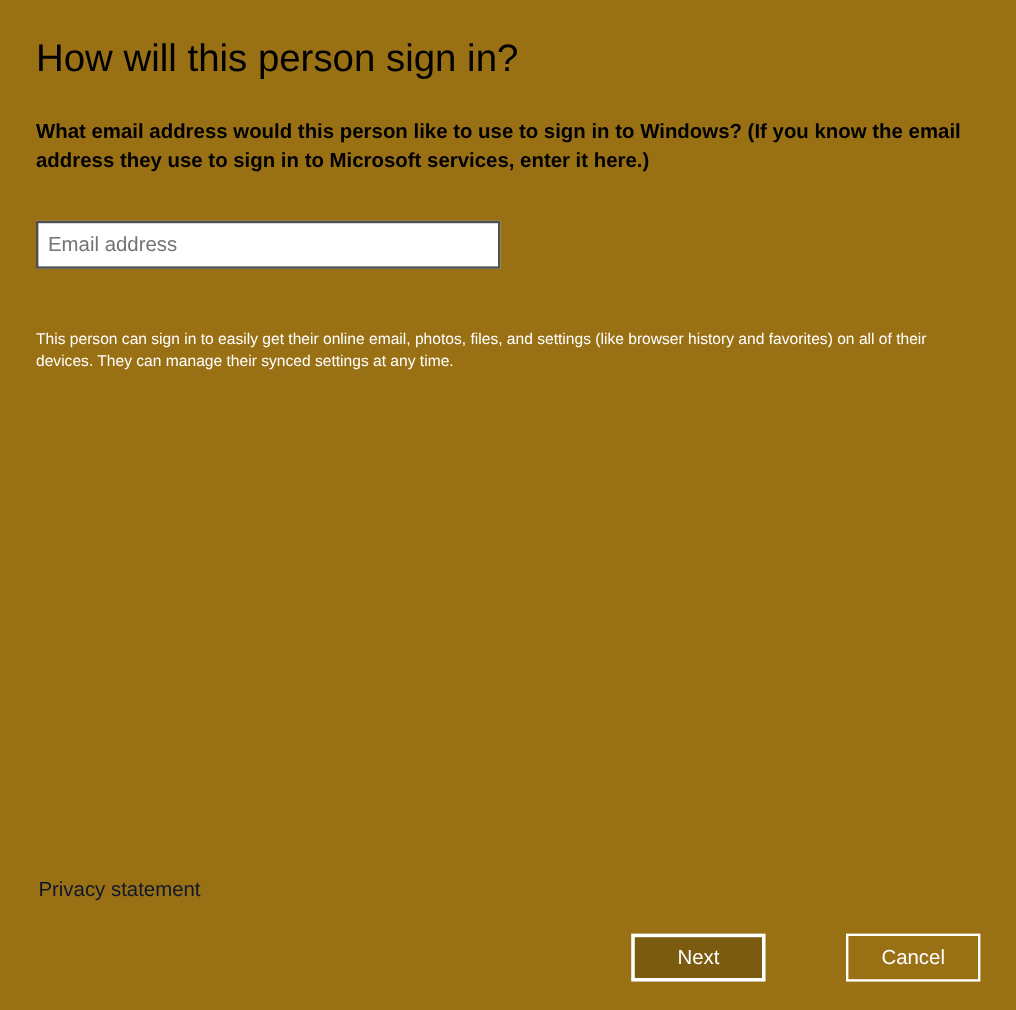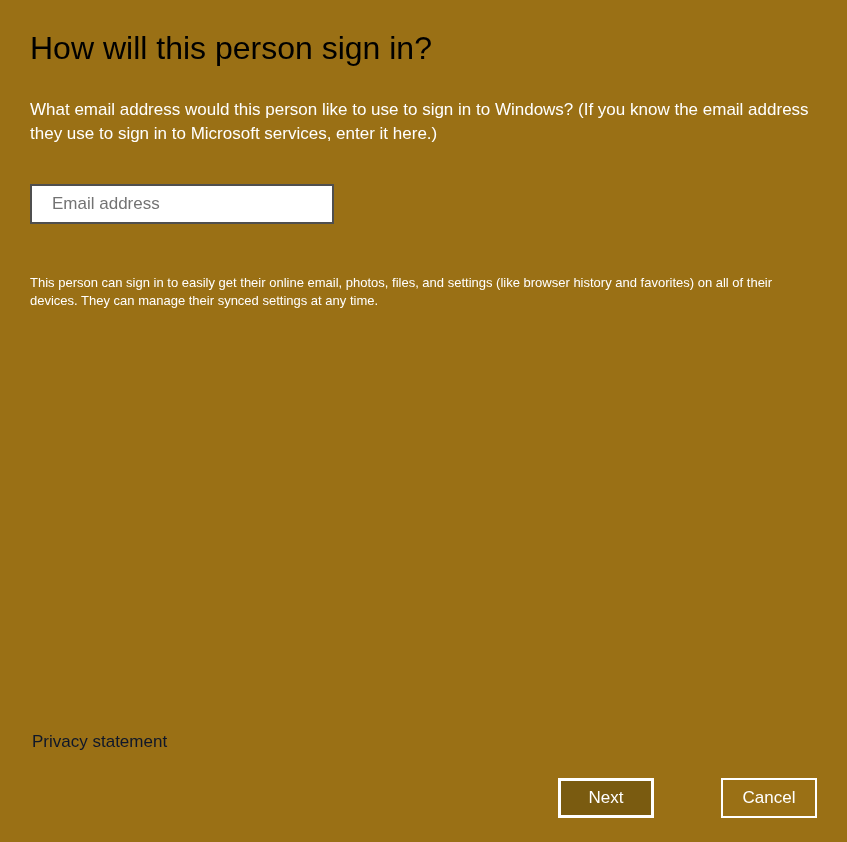--- a/index.html
+++ b/index.html
@@ -20,30 +20,30 @@
       padding: 30px 30px 0 30px;
     }
     .title {
       font-size: 32px;
       font-weight: 300;
       margin-bottom: 31px;
       color: #000000;
     }
     .description {
       font-size: 17px;
-      font-weight: 400;
+      font-weight: 700;
       line-height: 1.4;
-      color: #ffffff;
+      color: #000000;
       margin-bottom: 38px;
       max-width: 790px;
     }
     .email-input {
-      width: 304px;
+      width: 387px;
       height: 40px;
-      padding: 6px 20px;
+      padding: 6px 8px;
       font-size: 17px;
       font-family: inherit;
       color: #555555;
       background-color: #ffffff;
       border: 2px solid #4f4f4f;
       outline: none;
       display: block;
     }
     .email-input::placeholder {
       color: #737373;
@@ -87,21 +87,21 @@
       font-size: 17px;
       color: #e9dcc1;
       cursor: pointer;
     }
     .button-row {
       display: flex;
       justify-content: flex-end;
       gap: 20px;
     }
     .btn {
-      width: 96px;
+      width: 112px;
       height: 40px;
       font-size: 17px;
       font-family: inherit;
       color: #ffffff;
       border: 2px solid #ffffff;
       cursor: pointer;
       display: flex;
       align-items: center;
       justify-content: center;
       text-align: center;

